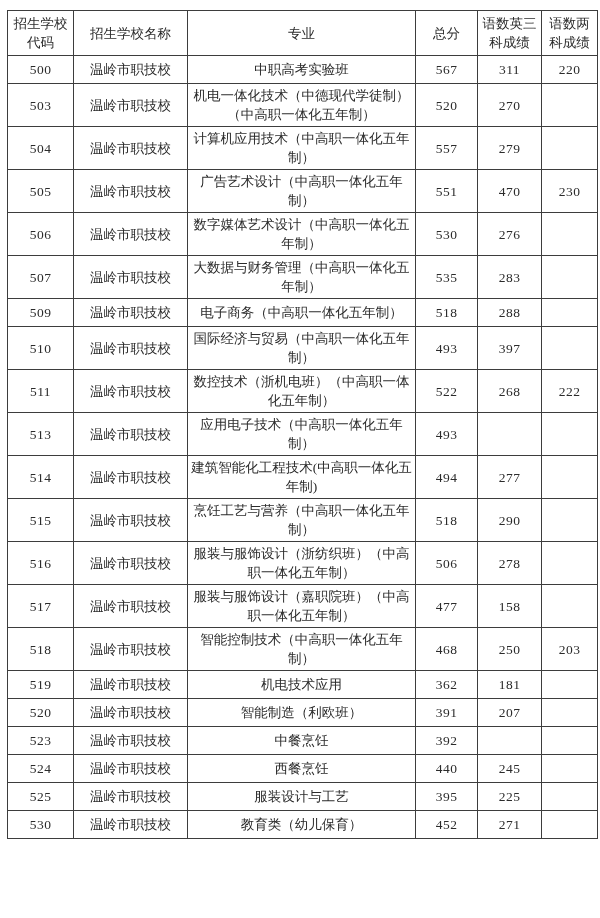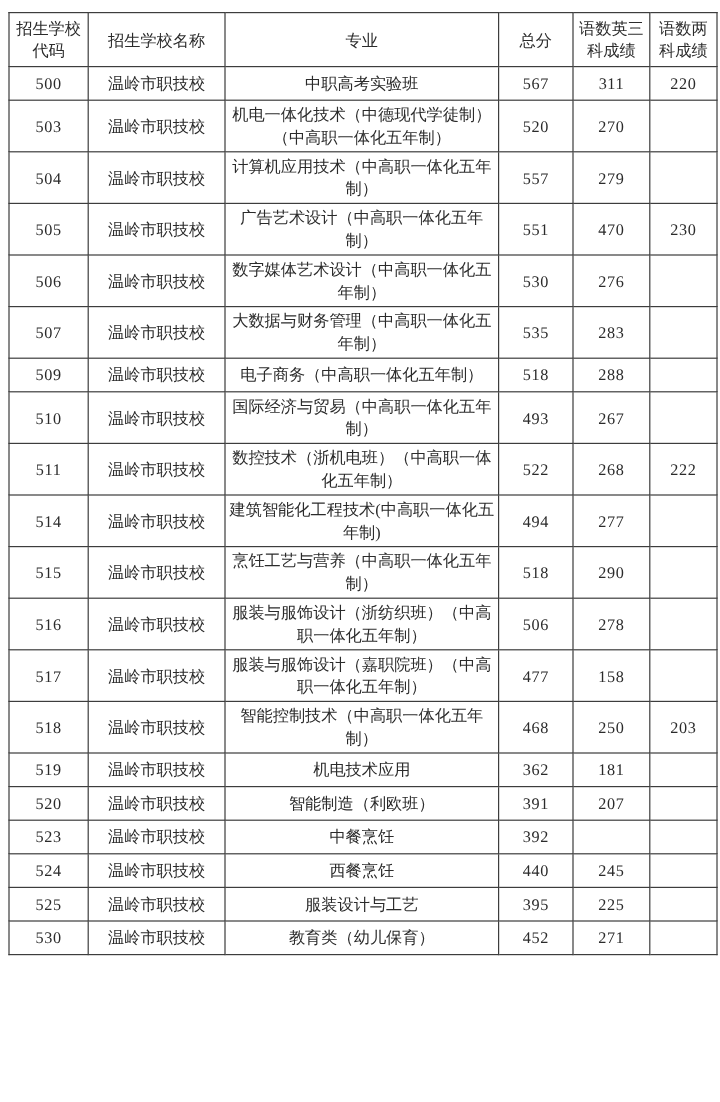--- a/index.html
+++ b/index.html
@@ -118,30 +118,38 @@
           <td>电子商务（中高职一体化五年制）</td>
           <td class="num-cell">518</td>
           <td class="num-cell">288</td>
           <td class="num-cell"></td>
         </tr>
         <tr>
           <td class="num-cell">510</td>
           <td>温岭市职技校</td>
           <td>国际经济与贸易（中高职一体化五年制）</td>
           <td class="num-cell">493</td>
-          <td class="num-cell">267</td>
+          <td class="num-cell">397</td>
           <td class="num-cell"></td>
         </tr>
         <tr>
           <td class="num-cell">511</td>
           <td>温岭市职技校</td>
           <td>数控技术（浙机电班）（中高职一体化五年制）</td>
           <td class="num-cell">522</td>
           <td class="num-cell">268</td>
           <td class="num-cell">222</td>
+        </tr>
+        <tr>
+          <td class="num-cell">513</td>
+          <td>温岭市职技校</td>
+          <td>应用电子技术（中高职一体化五年制）</td>
+          <td class="num-cell">493</td>
+          <td class="num-cell"></td>
+          <td class="num-cell"></td>
         </tr>
         <tr>
           <td class="num-cell">514</td>
           <td>温岭市职技校</td>
           <td>建筑智能化工程技术(中高职一体化五年制)</td>
           <td class="num-cell">494</td>
           <td class="num-cell">277</td>
           <td class="num-cell"></td>
         </tr>
         <tr>

